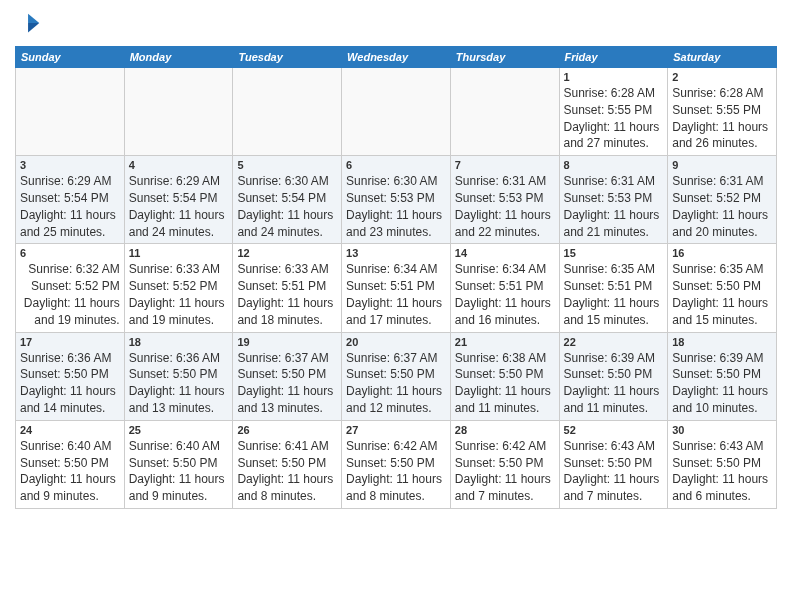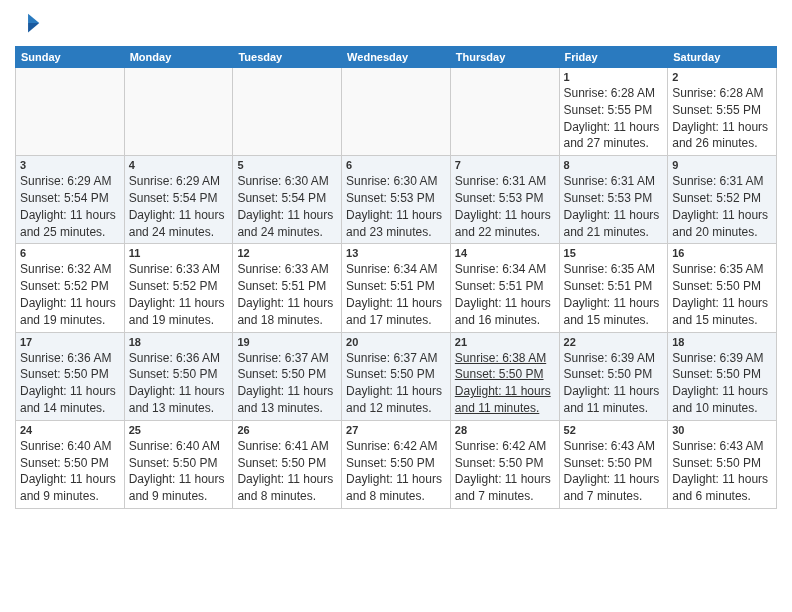--- a/index.html
+++ b/index.html
@@ -57,20 +57,21 @@
       border: 1px solid #ccc;
     }
     .calendar th {
       background: #2a7abf;
       color: #fff;
       font-size: 11px;
       font-weight: bold;
       padding: 4px 5px;
       text-align: left;
       border: 1px solid #2a7abf;
+      font-style: italic;
     }
     .calendar td {
       width: calc(100% / 7);
       vertical-align: top;
       border: 1px solid #ccc;
       padding: 3px 4px;
       font-size: 9px;
       color: #333;
       height: 82px;
     }
@@ -197,21 +198,21 @@
             <span class="day-num">9</span>
             <div class="day-info" style="white-space: pre-line;">Sunrise: 6:31 AM
 Sunset: 5:52 PM
 Daylight: 11 hours
 and 20 minutes.</div>
           </td>
         </tr>
         <tr>
           <td>
             <span class="day-num">6</span>
-            <div class="day-info" style="white-space: pre-line;">Sunrise: 6:32 AM
+            <div class="day-info" style="white-space: pre-line; text-align: right;">Sunrise: 6:32 AM
 Sunset: 5:52 PM
 Daylight: 11 hours
 and 19 minutes.</div>
           </td>
           <td>
             <span class="day-num">11</span>
             <div class="day-info" style="white-space: pre-line;">Sunrise: 6:33 AM
 Sunset: 5:52 PM
 Daylight: 11 hours
 and 19 minutes.</div>
@@ -276,21 +277,21 @@
           </td>
           <td>
             <span class="day-num">20</span>
             <div class="day-info" style="white-space: pre-line;">Sunrise: 6:37 AM
 Sunset: 5:50 PM
 Daylight: 11 hours
 and 12 minutes.</div>
           </td>
           <td>
             <span class="day-num">21</span>
-            <div class="day-info" style="white-space: pre-line; text-decoration: underline;">Sunrise: 6:38 AM
+            <div class="day-info" style="white-space: pre-line;">Sunrise: 6:38 AM
 Sunset: 5:50 PM
 Daylight: 11 hours
 and 11 minutes.</div>
           </td>
           <td>
             <span class="day-num">22</span>
             <div class="day-info" style="white-space: pre-line;">Sunrise: 6:39 AM
 Sunset: 5:50 PM
 Daylight: 11 hours
 and 11 minutes.</div>

